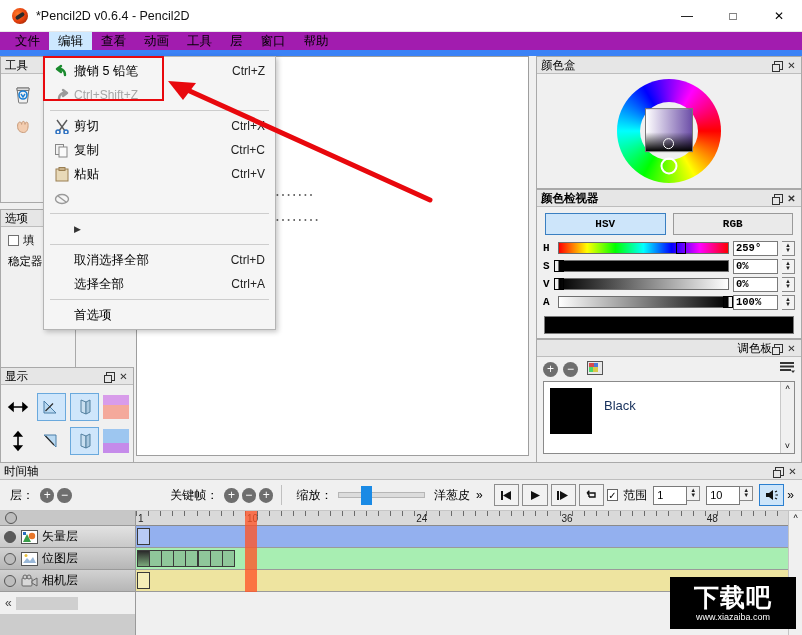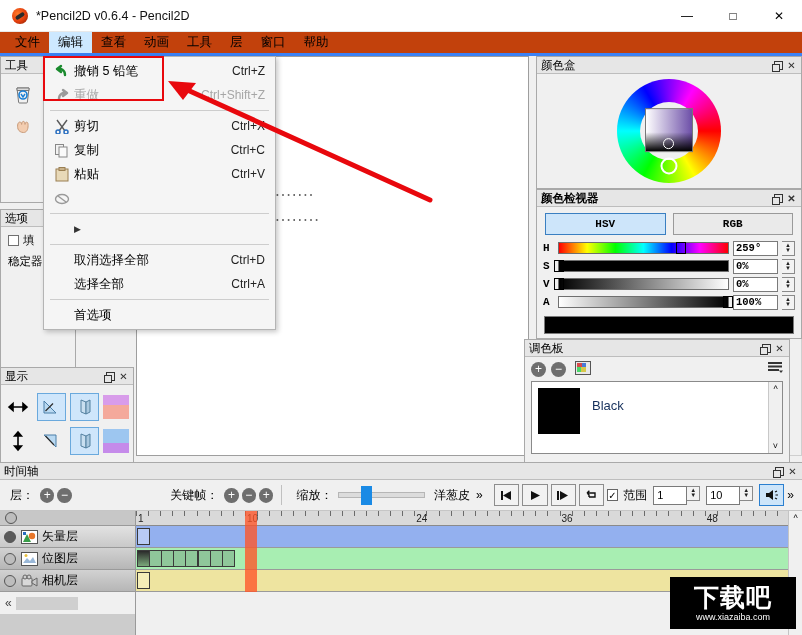--- a/index.html
+++ b/index.html
@@ -12,21 +12,21 @@
   
   .titlebar{height:32px;background:#fff;display:flex;align-items:center;border-bottom:1px solid #e8e8e8;}
   .tb-logo{width:16px;height:16px;margin:0 8px 0 12px;border-radius:50%;
     background:radial-gradient(circle at 35% 35%,#ff7a2a 0%,#e23d0c 55%,#7a1d04 100%);position:relative;}
   .tb-logo:after{content:"";position:absolute;left:3px;top:6px;width:10px;height:4px;background:#2a2a2a;
     transform:rotate(-35deg);border-radius:2px;}
   .tb-title{font-size:12.5px;color:#111;}
   .tb-btns{margin-left:auto;display:flex;height:32px;}
   .tb-btn{width:46px;height:32px;display:flex;align-items:center;justify-content:center;font-size:12px;color:#000;}
   
-  .menubar{height:24px;background:#c2410c;display:flex;align-items:stretch;padding-left:6px;border-bottom:3px solid #3b82f6;}
+  .menubar{height:24px;background:#a21caf;display:flex;align-items:stretch;padding-left:6px;border-bottom:6px solid #3b82f6;}
   .menu-item{padding:0 9px;display:flex;align-items:center;font-size:12.5px;color:#000;}
   .menu-item.active{background:#cde8ff;}
   
   .workspace{position:absolute;top:56px;left:0;right:0;bottom:173px;background:#f0f0f0;}
   
   .panel{position:absolute;background:#f0f0f0;border:1px solid #a9a9a9;}
   .panel-head{height:17px;background:#e6e6e6;display:flex;align-items:center;padding:0 3px 0 4px;
     border-bottom:1px solid #bdbdbd;font-size:11.5px;}
   .panel-head .pt{flex:1;}
   .ph-btn{width:13px;height:13px;display:flex;align-items:center;justify-content:center;font-size:10px;color:#333;}
@@ -73,21 +73,21 @@
   .mode-btn.on{background:#cde5fa;border:1px solid #3a7fc1;}
   .sl-row{display:flex;align-items:center;padding:0 6px;height:18px;gap:4px;}
   .sl-lbl{width:11px;font-size:11px;font-family:"Liberation Mono",monospace;}
   .sl-track{flex:1;height:12px;border:1px solid #6f6f6f;position:relative;}
   .sl-handle{position:absolute;top:-1px;width:10px;height:12px;border:1.6px solid #000;background:transparent;}
   .sl-val{width:45px;height:15px;border:1px solid #7a7a7a;background:#fff;font-size:10.5px;
     font-family:"Liberation Mono",monospace;display:flex;align-items:center;padding-left:2px;}
   .spin{width:13px;height:15px;border:1px solid #8a8a8a;border-left:none;background:#f3f3f3;
     display:flex;flex-direction:column;align-items:center;justify-content:center;font-size:6px;line-height:5px;color:#222;}
   .preview-bar{margin:5px 7px 0 7px;height:18px;background:#000;border:1px solid #7a7a7a;}
-  #palette{left:524px;top:283px;width:266px;height:127px;}
+  #palette{left:536px;top:283px;width:266px;height:127px;text-align:right;}
   .pal-tools{height:24px;display:flex;align-items:center;padding:0 6px;gap:5px;}
   .circ{width:15px;height:15px;border-radius:50%;background:#6e6e6e;color:#fff;font-size:12px;
     display:flex;align-items:center;justify-content:center;line-height:1;}
   .pal-list{margin:0 6px;height:73px;background:#fff;border:1px solid #8a8a8a;display:flex;position:relative;}
   .pal-sw{width:42px;height:46px;background:#000;margin:6px 0 0 6px;}
   .pal-name{margin:16px 0 0 12px;font-size:13px;color:#16305c;}
   .pal-scroll{position:absolute;right:0;top:0;width:14px;height:100%;background:#f0f0f0;border-left:1px solid #c8c8c8;
     display:flex;flex-direction:column;align-items:center;justify-content:space-between;font-size:9px;padding:2px 0;}
   
   .dropdown{position:absolute;left:43px;top:56px;width:233px;background:#f5f5f5;border:1px solid #b4b4b4;
@@ -401,21 +401,20 @@
       </span>
       <span class="dd-lbl">撤销   5 铅笔</span>
       <span class="dd-key">Ctrl+Z</span>
     </div>
     <div class="dd-item dis">
       <span class="dd-ic">
         <svg width="16" height="14" viewBox="0 0 16 14">
           <path d="M5 11 C5 6 9 4 13 5 M13 5 l-4 -3 M13 5 l-4 3" stroke="#9a9a9a" stroke-width="2.4" fill="none" stroke-linecap="round"></path>
         </svg>
       </span>
-      <span class="dd-lbl">重做</span>
       <span class="dd-key">Ctrl+Shift+Z</span>
     </div>
     <div class="dd-sep"></div>
     <div class="dd-item">
       <span class="dd-ic">
         <svg width="16" height="15" viewBox="0 0 16 15">
           <path d="M3 1 L11 12 M13 1 L5 12" stroke="#5a5a5a" stroke-width="1.4"></path>
           <circle cx="4" cy="13" r="2" fill="none" stroke="#2a6fc0" stroke-width="1.5"></circle>
           <circle cx="12" cy="13" r="2" fill="none" stroke="#2a6fc0" stroke-width="1.5"></circle>
         </svg>

